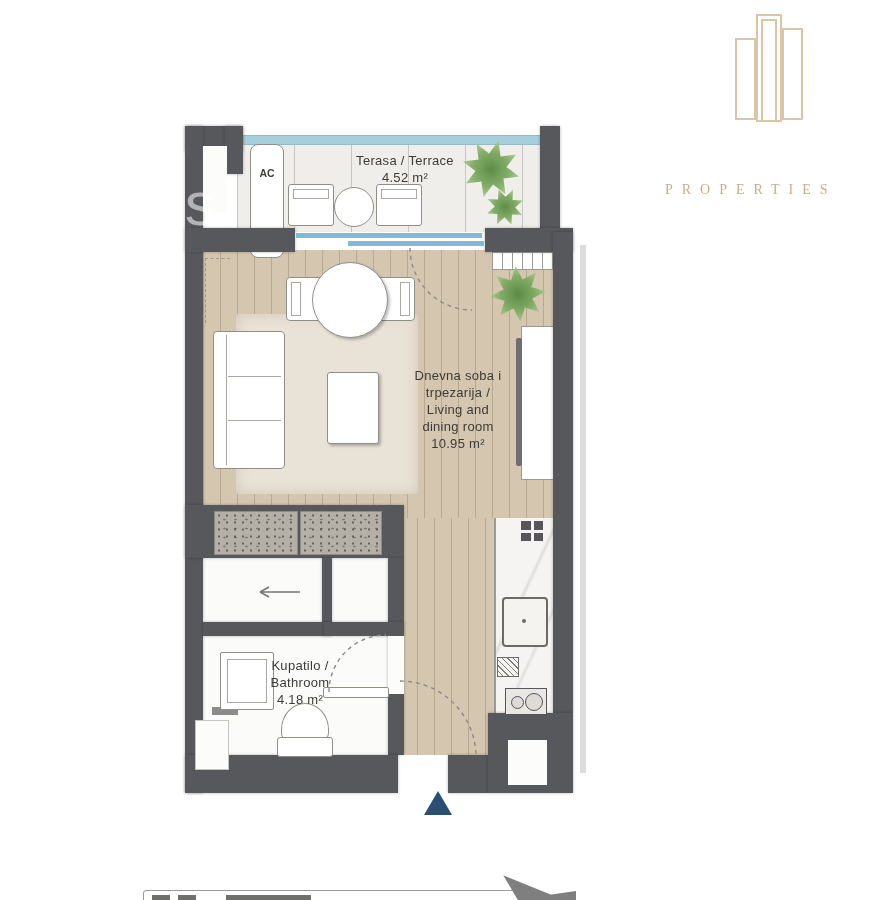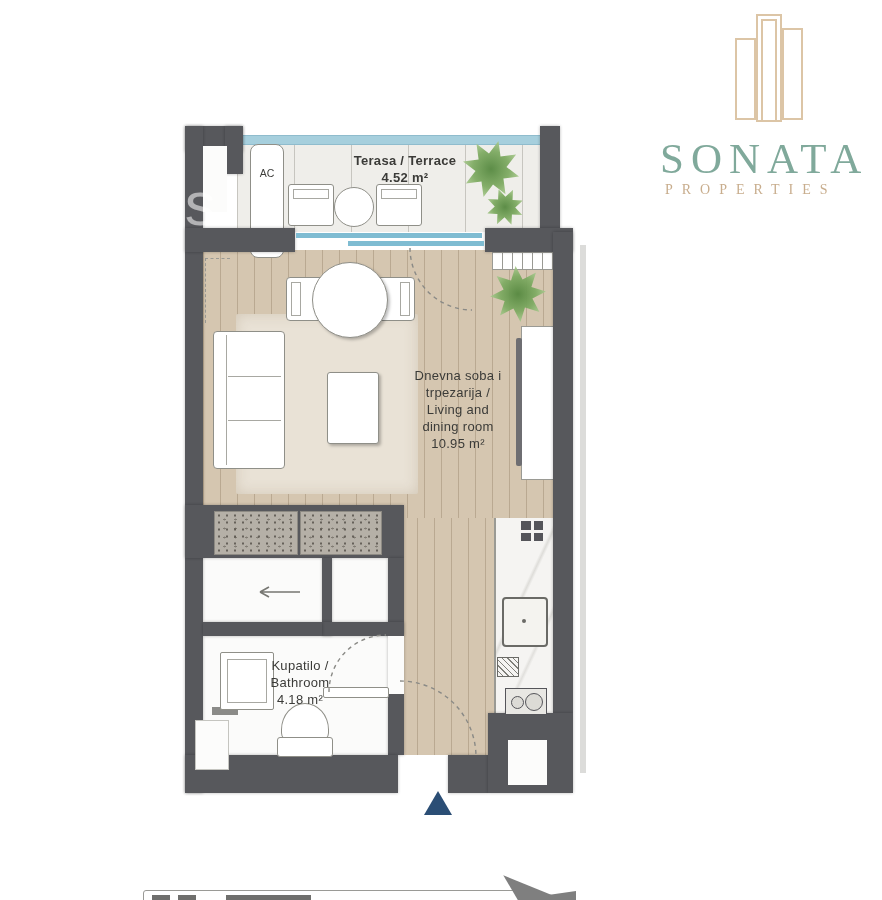--- a/index.html
+++ b/index.html
@@ -117,33 +117,33 @@
   <div class="niche" style="left:388px;top:636px;width:16px;height:58px;"></div>
   <div class="niche" style="left:195px;top:720px;width:32px;height:48px;border:1px solid #c5c5c0;"></div>
   <div class="abs" style="left:212px;top:707px;width:26px;height:8px;background:#8b8b88;z-index:6;"></div>
   <div class="niche" style="left:508px;top:740px;width:39px;height:45px;"></div>
 
   <div class="railing" style="left:243px;top:135px;width:297px;"></div>
   <div class="slidedoor" style="left:296px;top:233px;width:186px;"></div>
   <div class="slidedoor" style="left:348px;top:241px;width:136px;"></div>
 
   <div class="fur" style="left:250px;top:144px;width:32px;height:112px;border-radius:8px;z-index:4;">
-    <span style="display:block;text-align:center;margin-top:22px;font-size:10.5px;color:#3d3d3a;">AC</span>
+    <span style="display:block;text-align:center;margin-top:22px;font-size:10.5px;color:#3d3d3a;font-weight:bold;">AC</span>
   </div>
   <div class="fur" style="left:288px;top:184px;width:44px;height:40px;border-radius:3px;z-index:4;">
     <div class="innerline" style="left:4px;top:4px;right:4px;height:8px;"></div>
   </div>
   <div class="fur round" style="left:334px;top:187px;width:38px;height:38px;z-index:4;"></div>
   <div class="fur" style="left:376px;top:184px;width:44px;height:40px;border-radius:3px;z-index:4;">
     <div class="innerline" style="left:4px;top:4px;right:4px;height:8px;"></div>
   </div>
   <div class="plant" style="left:462px;top:140px;width:58px;height:58px;transform:rotate(15deg);"></div>
   <div class="plant" style="left:486px;top:188px;width:38px;height:38px;transform:rotate(-20deg);"></div>
 
-  <div class="room-label" style="left:315px;top:152px;width:180px;font-weight:bold;">
+  <div class="room-label" style="left:315px;top:152px;width:180px;">
     <span class="nm">Terasa / Terrace</span>
     <span class="ar">4.52 m²</span>
   </div>
 
   <div class="rug" style="left:236px;top:314px;width:182px;height:180px;"></div>
   <div class="dashedmark" style="left:205px;top:258px;width:24px;height:64px;"></div>
 
   <div class="fur" style="left:286px;top:277px;width:46px;height:42px;border-radius:4px;">
     <div class="innerline" style="left:4px;top:4px;width:8px;bottom:4px;"></div>
   </div>
@@ -220,21 +220,20 @@
 
   <div class="watermark" style="left:162px;top:168px;">rs</div>
 
   <div class="abs" style="left:731px;top:14px;width:72px;height:106px;z-index:3;">
     <div class="bldg" style="left:4px;top:24px;width:17px;height:78px;"></div>
     <div class="bldg" style="left:51px;top:14px;width:17px;height:88px;"></div>
     <div class="bldg" style="left:25px;top:0;width:22px;height:104px;">
       <div class="bldg" style="left:3px;top:3px;right:3px;bottom:0;border-bottom:none;"></div>
     </div>
   </div>
-  <div class="brand-name" style="left:660px;top:134px;">SONATA</div>
   <div class="brand-tagline" style="left:665px;top:182px;">PROPERTIES</div>
 
   <div class="scalebar" style="left:143px;top:890px;width:378px;height:24px;">
     <div class="scaleseg" style="left:8px;top:4px;width:18px;height:10px;"></div>
     <div class="scaleseg" style="left:34px;top:4px;width:18px;height:10px;"></div>
     <div class="scaleseg" style="left:82px;top:4px;width:85px;height:10px;"></div>
   </div>
   <div class="compass" style="left:498px;top:872px;width:66px;height:28px;
        clip-path:polygon(8% 12%,100% 100%,30% 100%);"></div>
   <div class="compass" style="left:548px;top:891px;width:28px;height:9px;

